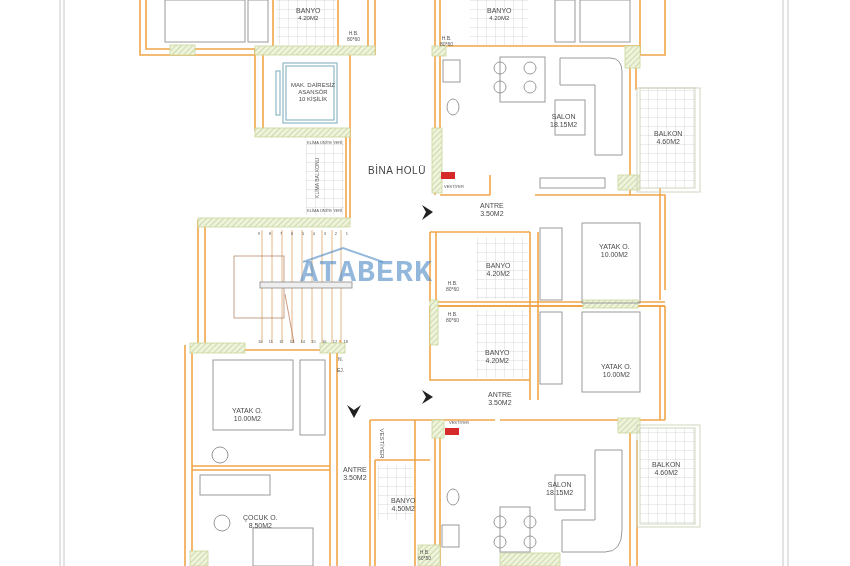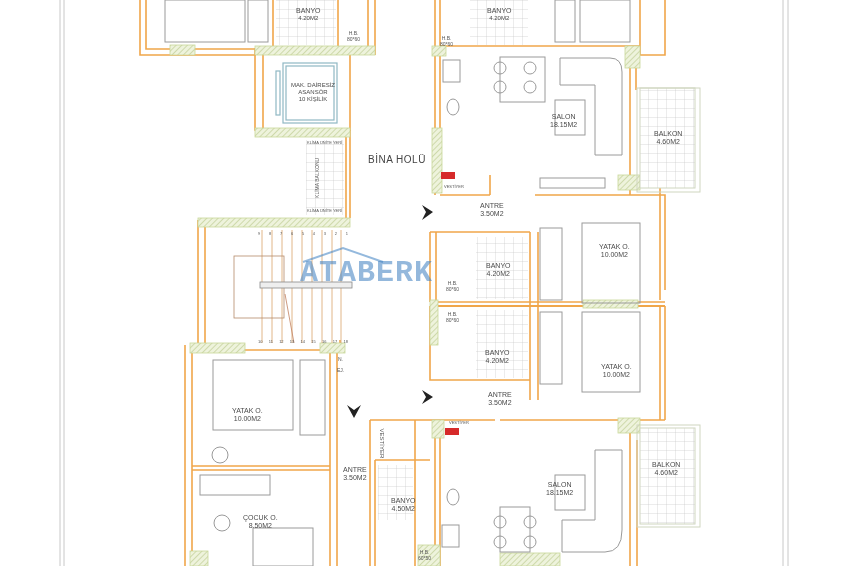--- a/index.html
+++ b/index.html
@@ -209,21 +209,21 @@
     <rect x="445" y="428" width="14" height="7"></rect>
   </g>
 
   <g stroke="#3d7fc1" stroke-width="2" fill="none" opacity="0.55">
     <path d="M303 262 L343 248 L383 262"></path>
   </g>
 </svg>
 
 <div class="wm" style="left:300px;top:256px;">ATABERK</div>
 
-<div class="lbl holu" style="left:368px;top:154px;">BİNA HOLÜ</div>
+<div class="lbl holu" style="left:368px;top:165px;">BİNA HOLÜ</div>
 
 <div class="lbl room" style="left:283px;top:82px;width:60px;font-size:6px;">
   <div>MAK. DAİRESİZ</div>
   <div>ASANSÖR</div>
   <div>10 KİŞİLİK</div>
 </div>
 
 <div class="lbl small" style="left:307px;top:141px;">KLİMA ÜNİTE YERİ</div>
 <div class="lbl small" style="left:298px;top:175px;transform:rotate(-90deg);font-size:5px;">KLİMA BALKONU</div>
 <div class="lbl small" style="left:307px;top:209px;">KLİMA ÜNİTE YERİ</div>

